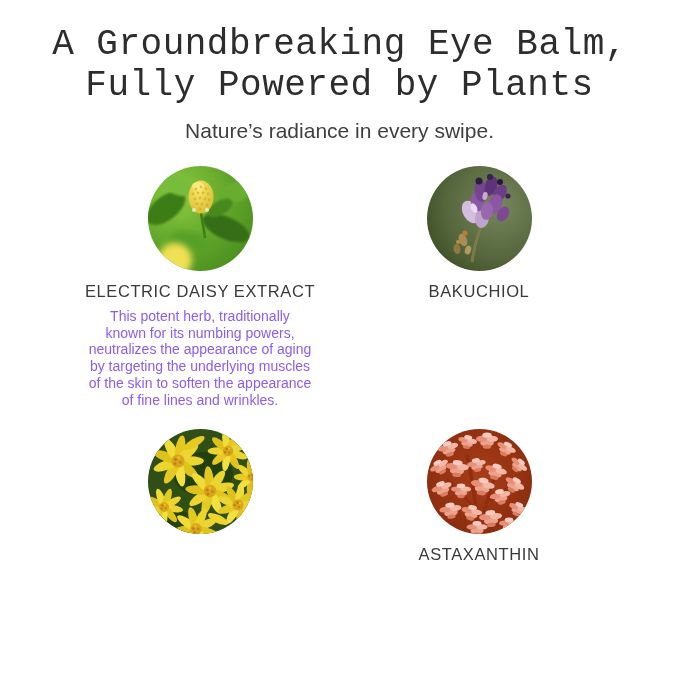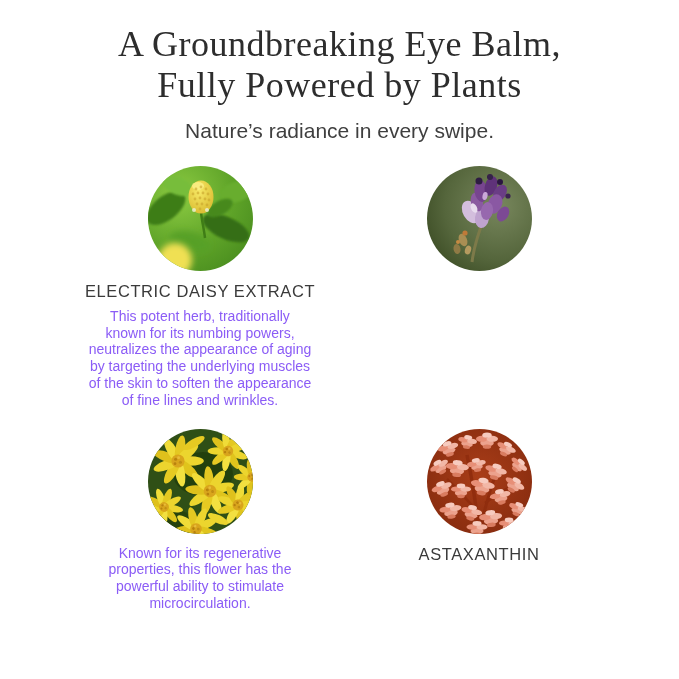--- a/index.html
+++ b/index.html
@@ -8,21 +8,21 @@
     background: #ffffff;
     font-family: "Liberation Sans", sans-serif;
     color: #555555;
     overflow: hidden;
   }
   .frame { width: 679px; height: 679px; }
 
   .header { text-align: center; padding-top: 24px; }
   .title {
     margin: 0;
-    font-family: Liberation Serif, serif;
+    font-family: Liberation Mono, monospace;
     font-weight: 400;
     font-size: 36px;
     line-height: 1.15;
     letter-spacing: 0.5px;
     color: #2d2d2d;
     white-space: pre-line;
   }
   .subtitle {
     margin: 12px 0 8px;
     font-size: 21px;
@@ -171,20 +171,21 @@
             <ellipse cx="76" cy="48" rx="5.5" ry="8" fill="#7b4a94" transform="rotate(30 76 48)"></ellipse>
             <circle cx="52" cy="15" r="3.5" fill="#2e1a42"></circle>
             <circle cx="63" cy="11" r="3" fill="#352048"></circle>
             <circle cx="73" cy="16" r="3" fill="#2b1740"></circle>
             <circle cx="81" cy="30" r="2.6" fill="#3a2250"></circle>
             <ellipse cx="47" cy="42" rx="3" ry="5" fill="#e8dcee" transform="rotate(-25 47 42)"></ellipse>
             <ellipse cx="58" cy="30" rx="2.5" ry="4" fill="#caa8d8" transform="rotate(12 58 30)"></ellipse>
           </g>
         </svg>
       </div>
+      <h2>BAKUCHIOL</h2>
     </section>
 
     <section class="card">
       <div class="photo">
         <svg width="105" height="105" viewBox="0 0 105 105" role="img" aria-label="goldenrod-yellow-flower-photo">
           <defs>
             <filter id="g_b" x="-50%" y="-50%" width="200%" height="200%">
                 <feGaussianBlur stdDeviation="0.5"></feGaussianBlur>
               </filter>
             <g id="g_fh">
@@ -213,24 +214,20 @@
             <use href="#g_fh" transform="translate(62 62) rotate(-15) scale(1.15)"></use>
             <use href="#g_fh" transform="translate(16 78) rotate(10) scale(0.9)"></use>
             <use href="#g_fh" transform="translate(90 76) rotate(40) scale(1)"></use>
             <use href="#g_fh" transform="translate(48 100) rotate(-25) scale(1.05)"></use>
             <use href="#g_fh" transform="translate(104 48) rotate(60) scale(0.85)"></use>
             <ellipse cx="46" cy="14" rx="12" ry="4" fill="#e6ca22" transform="rotate(-30 46 14)"></ellipse>
             <ellipse cx="70" cy="90" rx="11" ry="4" fill="#ecd52e" transform="rotate(25 70 90)"></ellipse>
           </g>
         </svg>
       </div>
-      <p>Known for its regenerative
-properties, this flower has the
-powerful ability to stimulate
-microcirculation.</p>
     </section>
 
     <section class="card">
       <div class="photo">
         <svg width="105" height="105" viewBox="0 0 105 105" role="img" aria-label="red-algae-photo">
           <defs>
             <radialGradient id="a_bg" cx="50%" cy="45%" r="75%">
               <stop offset="0" stop-color="#a93d18"></stop>
               <stop offset="0.7" stop-color="#8c2e10"></stop>
               <stop offset="1" stop-color="#6e220a"></stop>

